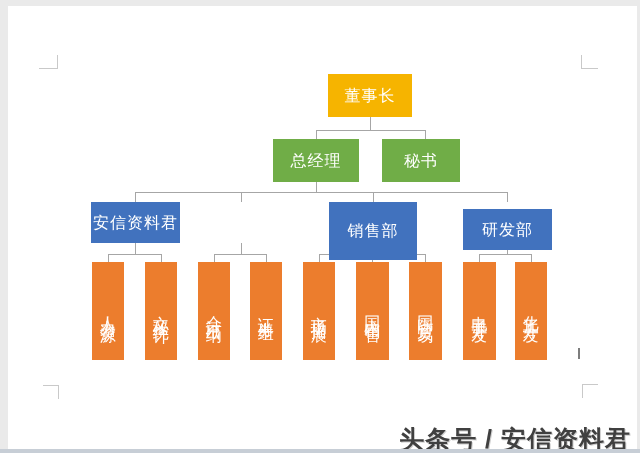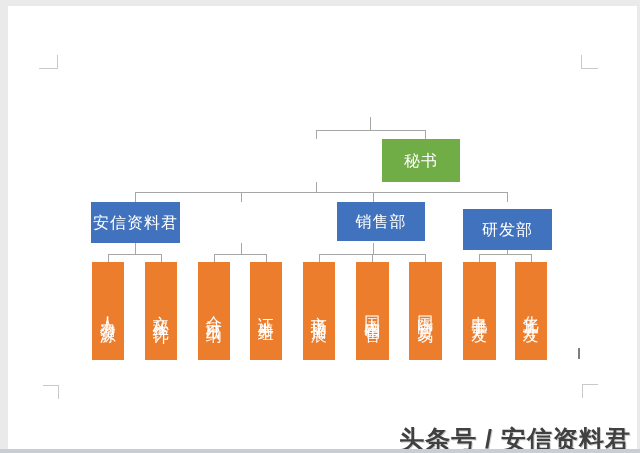--- a/index.html
+++ b/index.html
@@ -107,25 +107,27 @@
   <div class="line" style="left:319px;top:254px;width:106px;height:1px;"></div>
   <div class="line" style="left:319px;top:254px;width:1px;height:8px;"></div>
   <div class="line" style="left:372px;top:254px;width:1px;height:8px;"></div>
   <div class="line" style="left:425px;top:254px;width:1px;height:8px;"></div>
 
   <div class="line" style="left:507px;top:243px;width:1px;height:11px;"></div>
   <div class="line" style="left:479px;top:254px;width:52px;height:1px;"></div>
   <div class="line" style="left:479px;top:254px;width:1px;height:8px;"></div>
   <div class="line" style="left:531px;top:254px;width:1px;height:8px;"></div>
 
+  <div class="node" style="left:328px;top:74px;width:84px;height:43px;background:#f6b400;">董事长</div>
 
+  <div class="node" style="left:273px;top:139px;width:86px;height:43px;background:#70ad47;">总经理</div>
   <div class="node" style="left:382px;top:139px;width:78px;height:43px;background:#70ad47;">秘书</div>
 
   <div class="node" style="left:91px;top:202px;width:89px;height:41px;background:#4172be;">安信资料君</div>
-  <div class="node" style="left:329px;top:202px;width:88px;height:39px;background:#4172be;margin-left:8px;">销售部</div>
+  <div class="node" style="left:329px;top:202px;width:88px;height:58px;background:#4172be;">销售部</div>
   <div class="node" style="left:463px;top:209px;width:89px;height:41px;background:#4172be;">研发部</div>
 
   <div class="node vertical" style="left:92px;top:262px;width:32px;height:98px;background:#ec7d2d;">人力资源</div>
   <div class="node vertical" style="left:145px;top:262px;width:32px;height:98px;background:#ec7d2d;">文秘统计</div>
   <div class="node vertical" style="left:198px;top:262px;width:32px;height:98px;background:#ec7d2d;">会计出纳</div>
   <div class="node vertical" style="left:250px;top:262px;width:32px;height:98px;background:#ec7d2d;">证券组</div>
   <div class="node vertical" style="left:303px;top:262px;width:32px;height:98px;background:#ec7d2d;">市场拓展</div>
   <div class="node vertical" style="left:356px;top:262px;width:33px;height:98px;background:#ec7d2d;">国内销售</div>
   <div class="node vertical" style="left:409px;top:262px;width:33px;height:98px;background:#ec7d2d;">国际贸易</div>
   <div class="node vertical" style="left:463px;top:262px;width:33px;height:98px;background:#ec7d2d;">电子开发</div>

